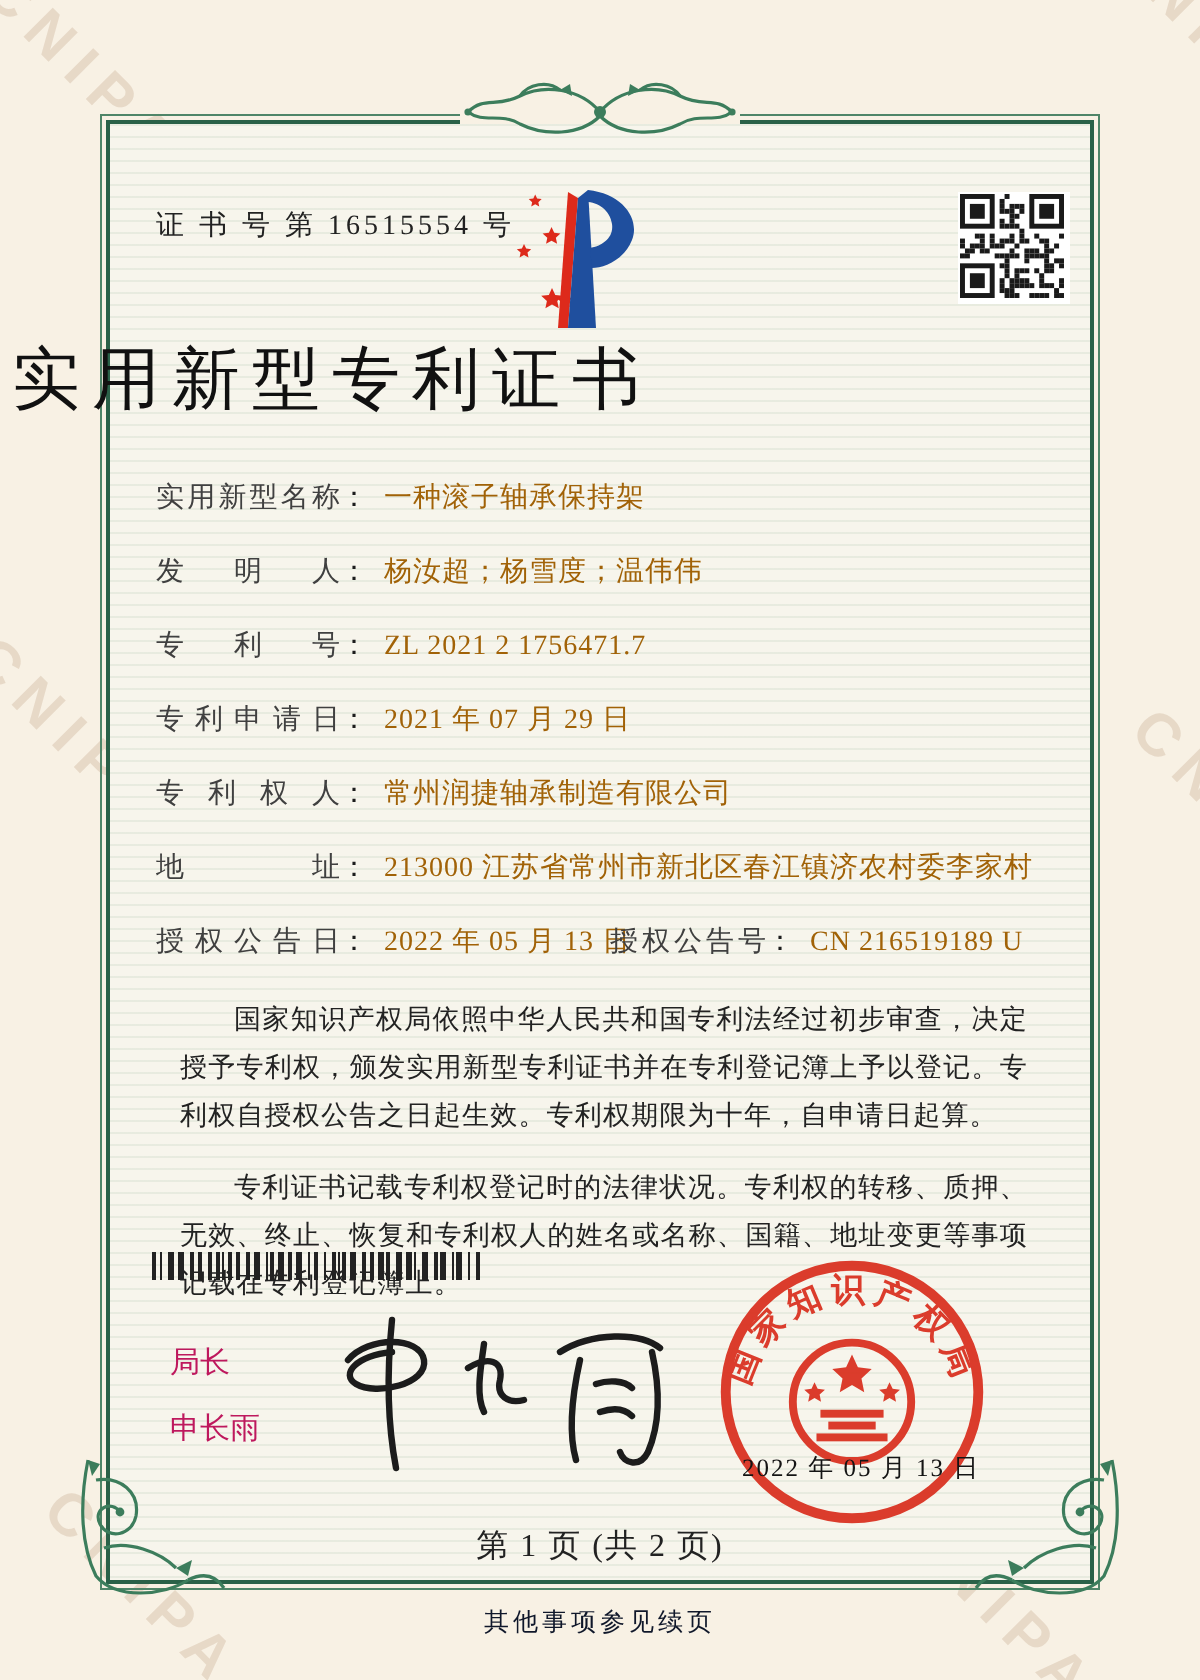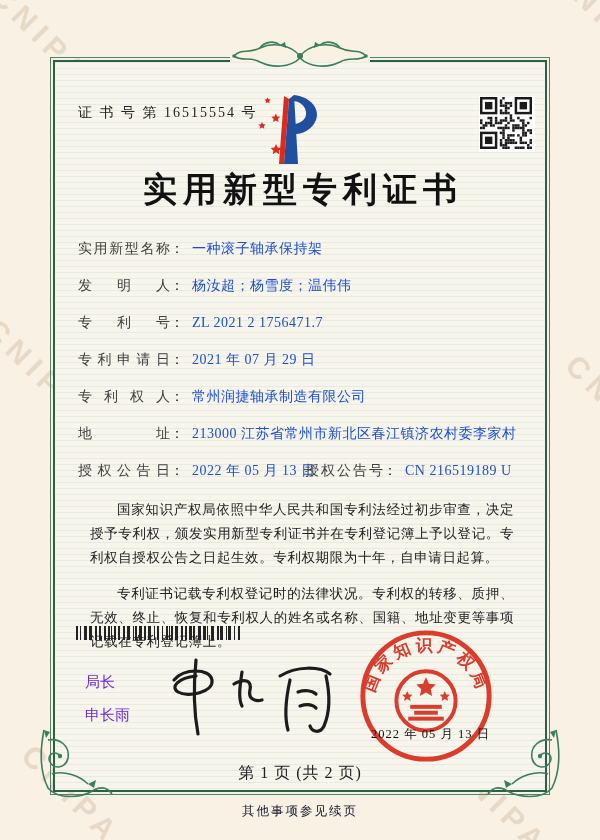--- a/index.html
+++ b/index.html
@@ -42,44 +42,44 @@
   .cert-no{
     position:absolute;left:78px;top:104px;
     font-size:14px;letter-spacing:2px;color:#222;
   }
 
   .logo{position:absolute;left:246px;top:90px;}
   .qr{position:absolute;left:479px;top:96px;width:54px;height:54px;background:#fff;padding:1px;}
 
   .title{
     position:absolute;left:0;right:0;top:167px;
-    text-align:center;font-size:34px;font-weight:bold;
+    font-size:34px;font-weight:normal;
     letter-spacing:6px;text-indent:6px;color:#111;
   }
 
   .fields{position:absolute;left:78px;top:240px;width:452px;font-size:14px;}
   .frow{height:21px;margin-bottom:16px;position:relative;white-space:nowrap;}
   .flabel{
     display:inline-block;width:92px;
     text-align:justify;text-align-last:justify;
     vertical-align:bottom;color:#404040;
   }
   .fcolon{display:inline-block;margin:0 2px 0 0;}
-  .fvalue{display:inline-block;margin-left:6px;color:#1d4ed8;letter-spacing:0.5px;}
+  .fvalue{display:inline-block;margin-left:6px;color:#a16207;letter-spacing:0.5px;}
   .grant-pair{position:absolute;left:227px;top:0;}
 
   .paras{
     position:absolute;left:78px;top:486px;width:448px;
     font-size:13.5px;line-height:24px;letter-spacing:0.6px;color:#222;
   }
   .paras p{margin:12px;text-indent:2em;text-align:justify;}
 
   .barcode{position:absolute;left:76px;top:626px;}
 
-  .signer{position:absolute;left:85px;top:666px;font-size:15px;line-height:33px;color:#6d28d9;}
+  .signer{position:absolute;left:85px;top:666px;font-size:15px;line-height:33px;color:#be185d;}
   .sig{position:absolute;left:158px;top:646px;}
 
   .seal{position:absolute;left:352px;top:622px;}
   .seal-date{
     position:absolute;left:371px;top:726px;width:130px;
     font-size:12.5px;letter-spacing:1px;color:#141414;text-align:left;
   }
 
   .page-no{
     position:absolute;left:0;right:0;top:763px;

